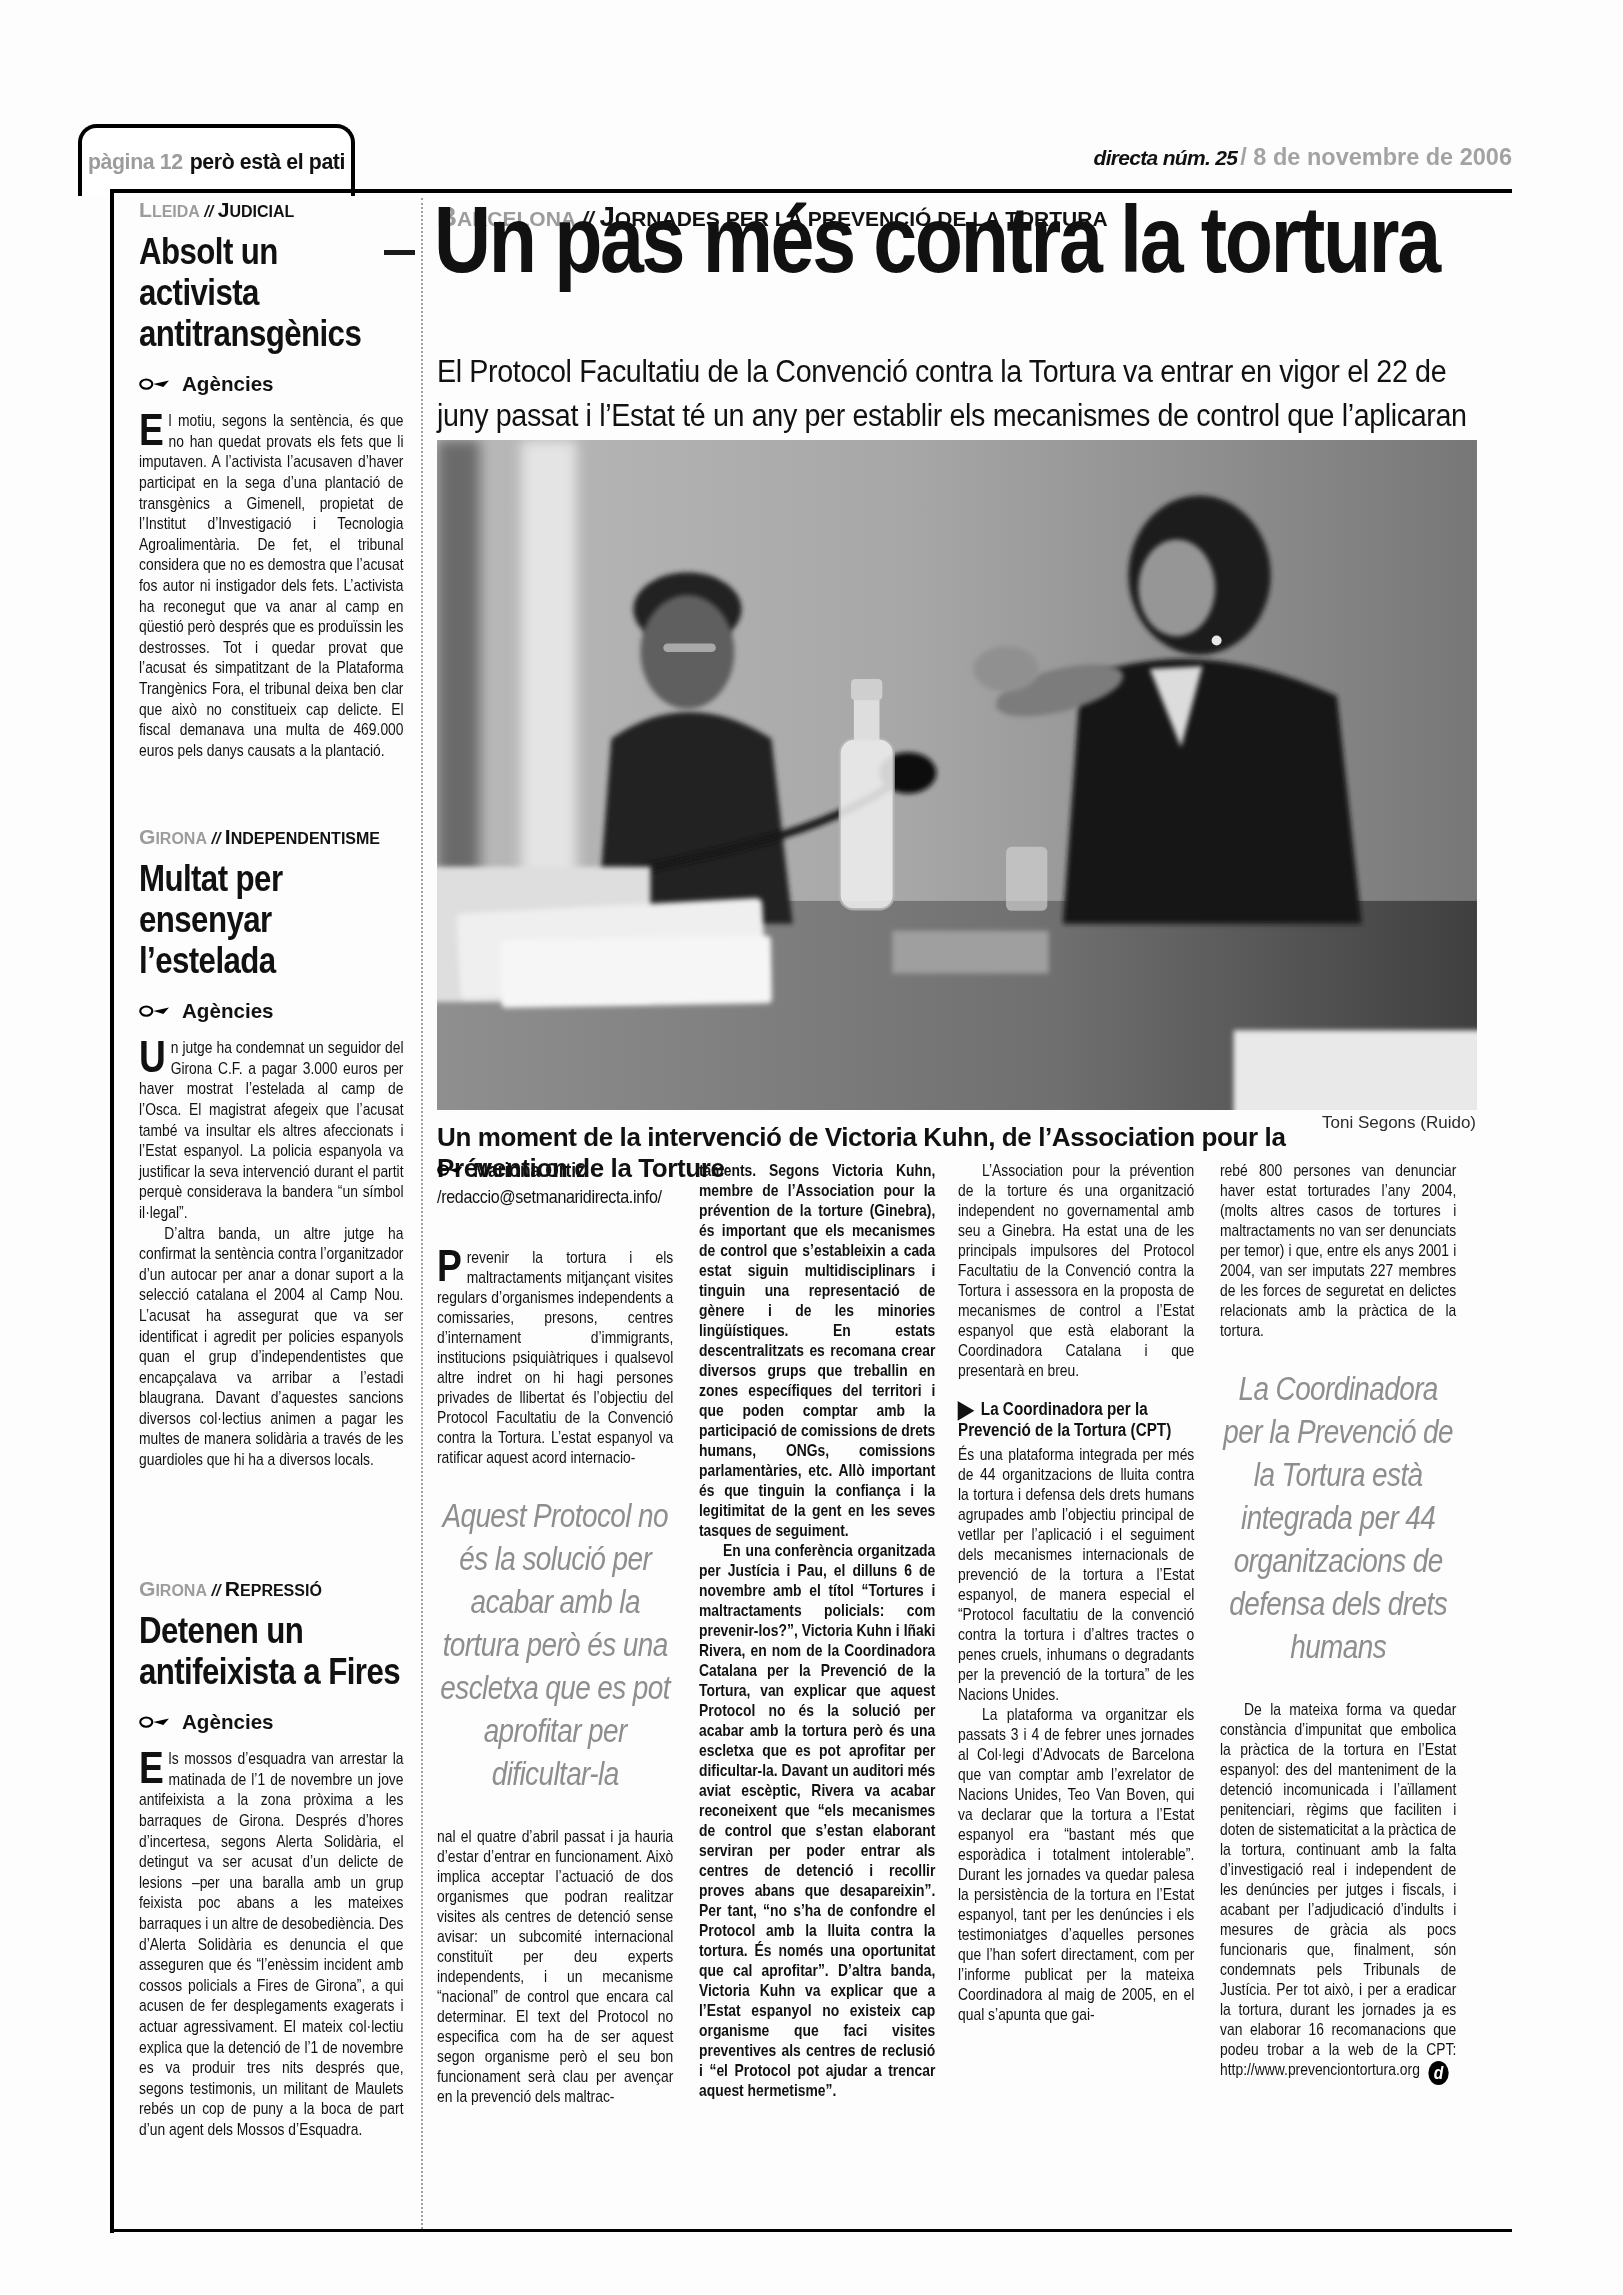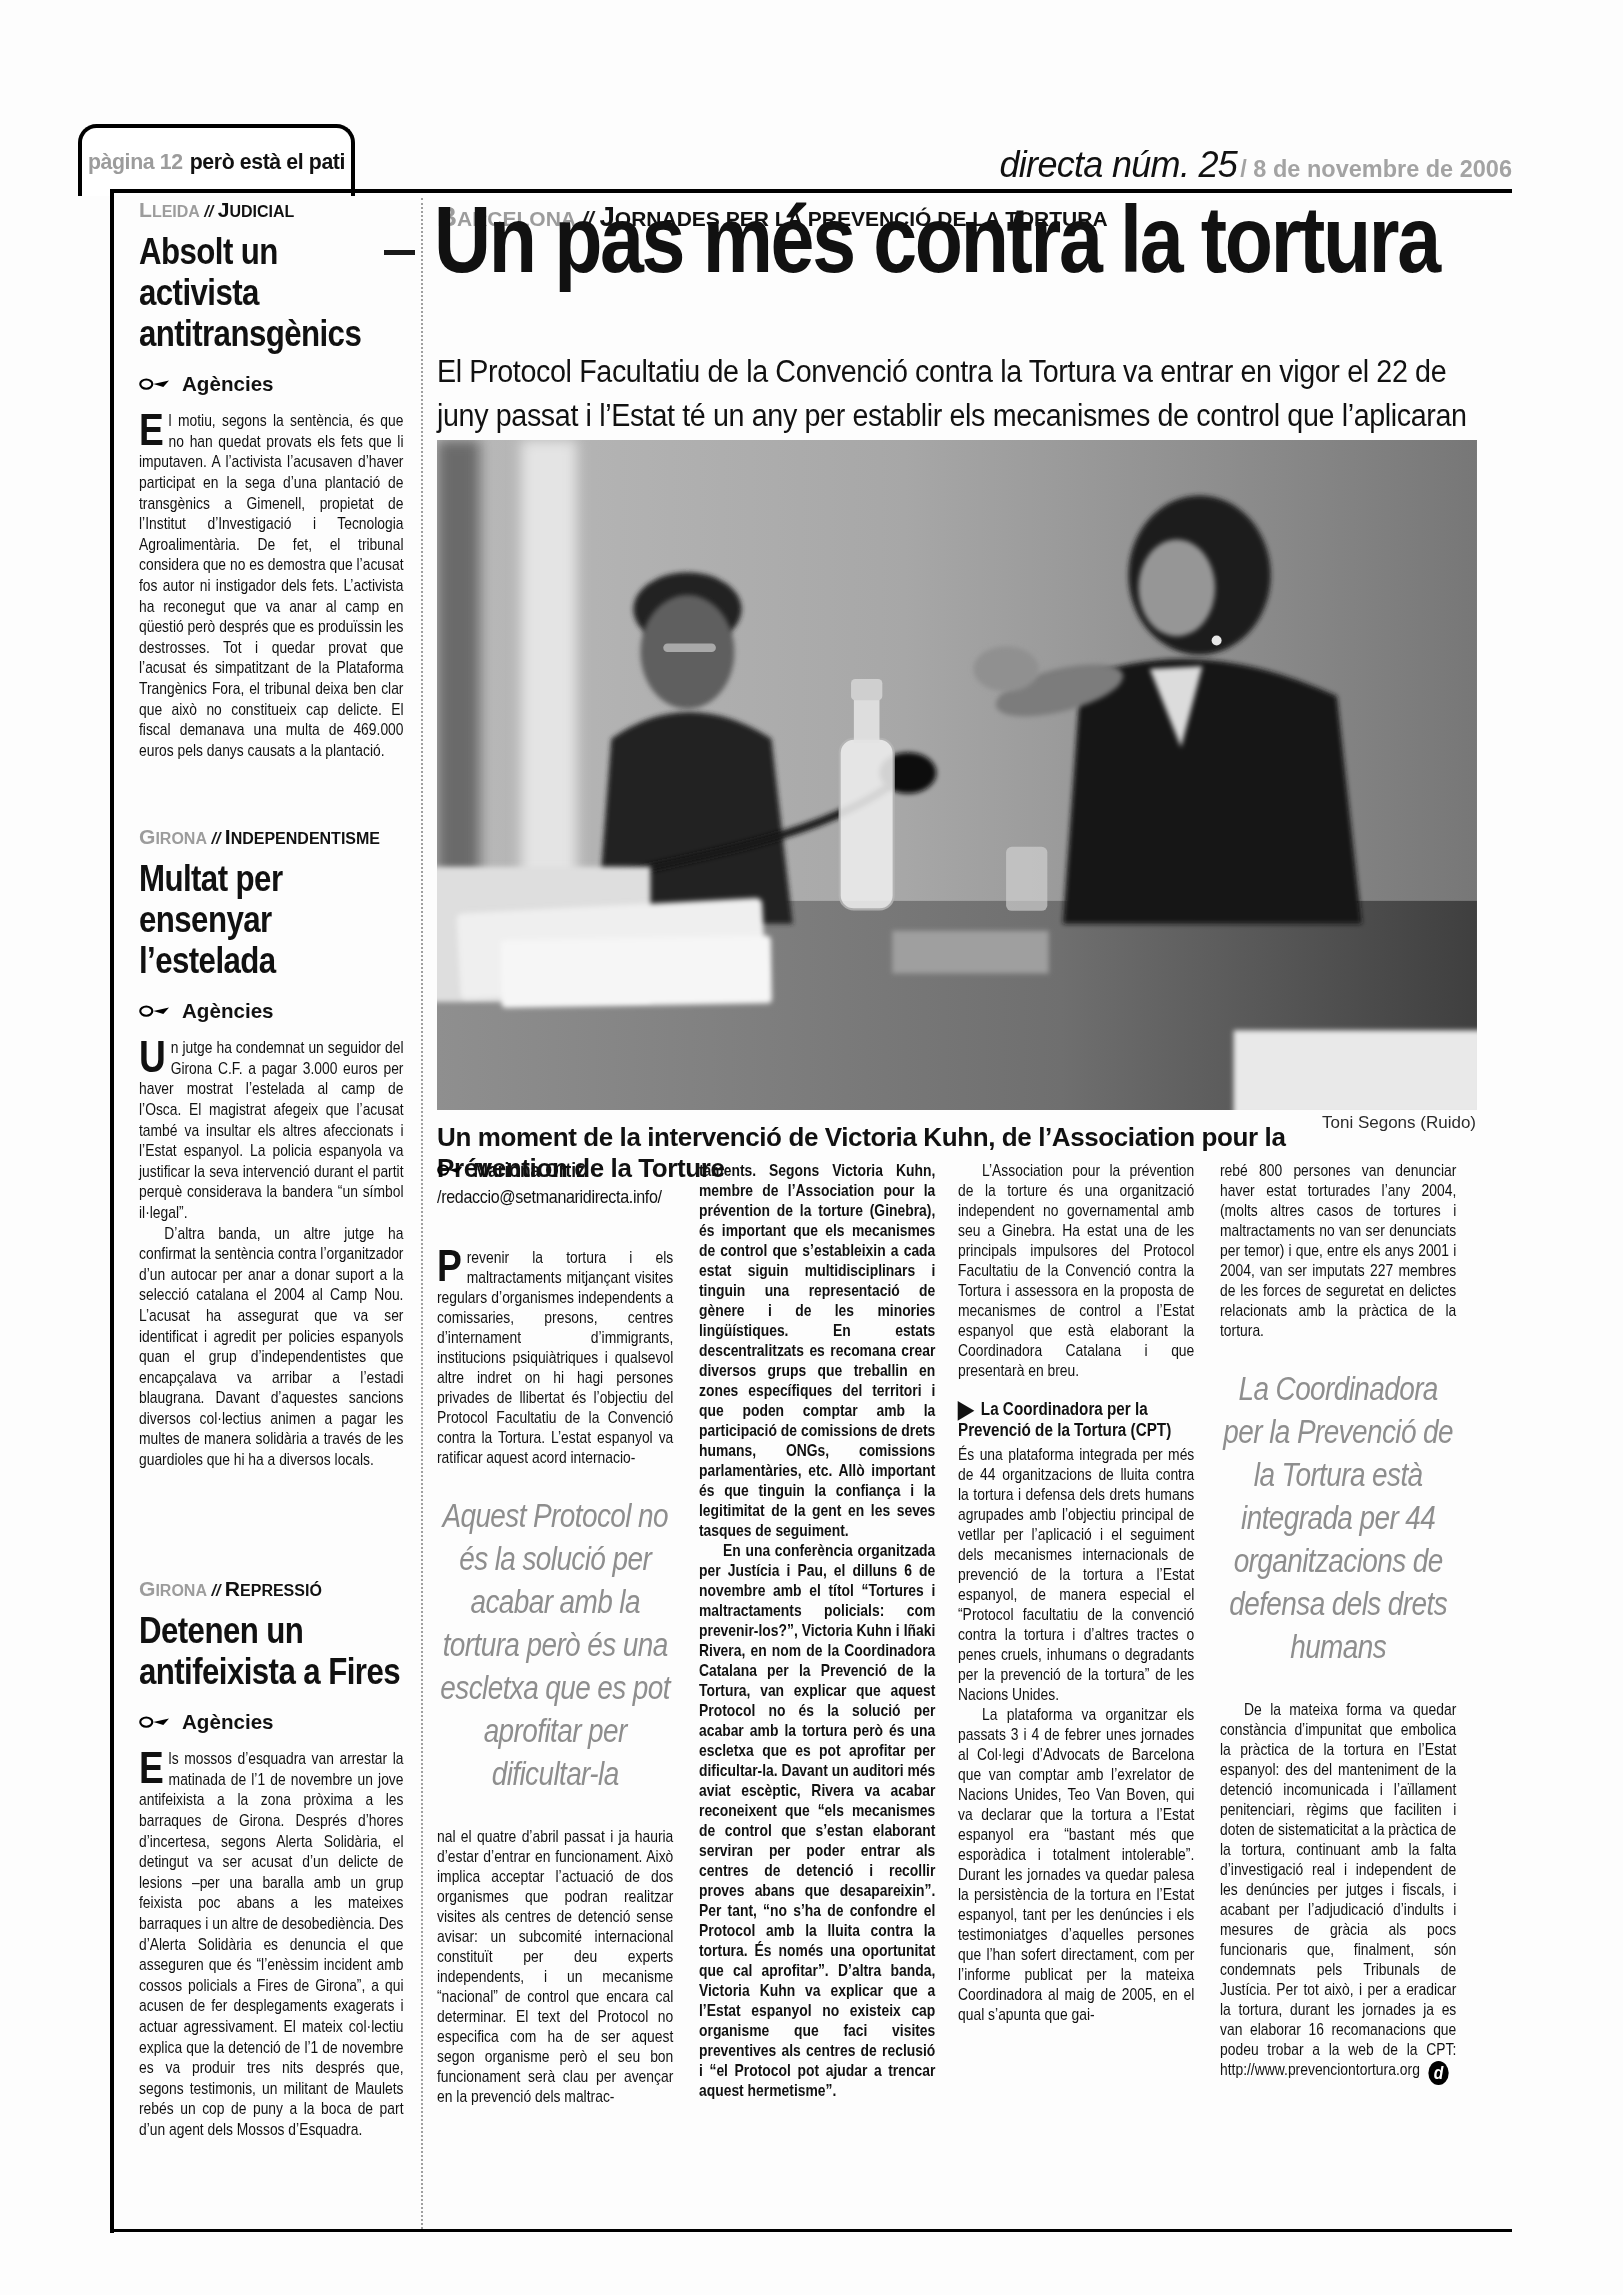--- a/index.html
+++ b/index.html
@@ -16,21 +16,21 @@
     border:4.3px solid #000;border-bottom:none;
     border-radius:18.5px 18.5px 0 0;background:#fff;
     display:flex;align-items:center;justify-content:center;
     font-weight:bold;font-size:21.3px;letter-spacing:-0.4px;white-space:nowrap;
   }
   #page-tab .pgnum{color:#9c9c9c;margin-right:7.1px;}
   #top-rule{left:110px;top:149px;width:1402px;height:3.6px;background:#000;}
   #left-rule{left:110px;top:149px;width:3.6px;height:2044px;background:#000;}
   #bottom-rule{left:110px;top:2189px;width:1402px;height:2.8px;background:#000;}
   #masthead{left:889px;top:104px;width:623px;text-align:right;white-space:nowrap;}
-  #masthead .dname{font-weight:normal;font-style:italic;font-size:36px;letter-spacing:-0.7px;}
+  #masthead .dname{font-weight:bold;font-style:italic;font-size:21px;letter-spacing:-0.7px;}
   #masthead .ddate{font-weight:bold;font-size:23.5px;color:#a3a3a3;}
 
   
   .kicker{font-weight:bold;white-space:nowrap;}
   .kicker span{display:inline-block;text-transform:uppercase;}
   .kicker span::first-letter{font-size:1.32em;}
   .kick-loc{color:#9c9c9c;}
   .kick-sep{color:#1a1a1a;font-style:italic;}
   .kick-topic{color:#111;}
 

